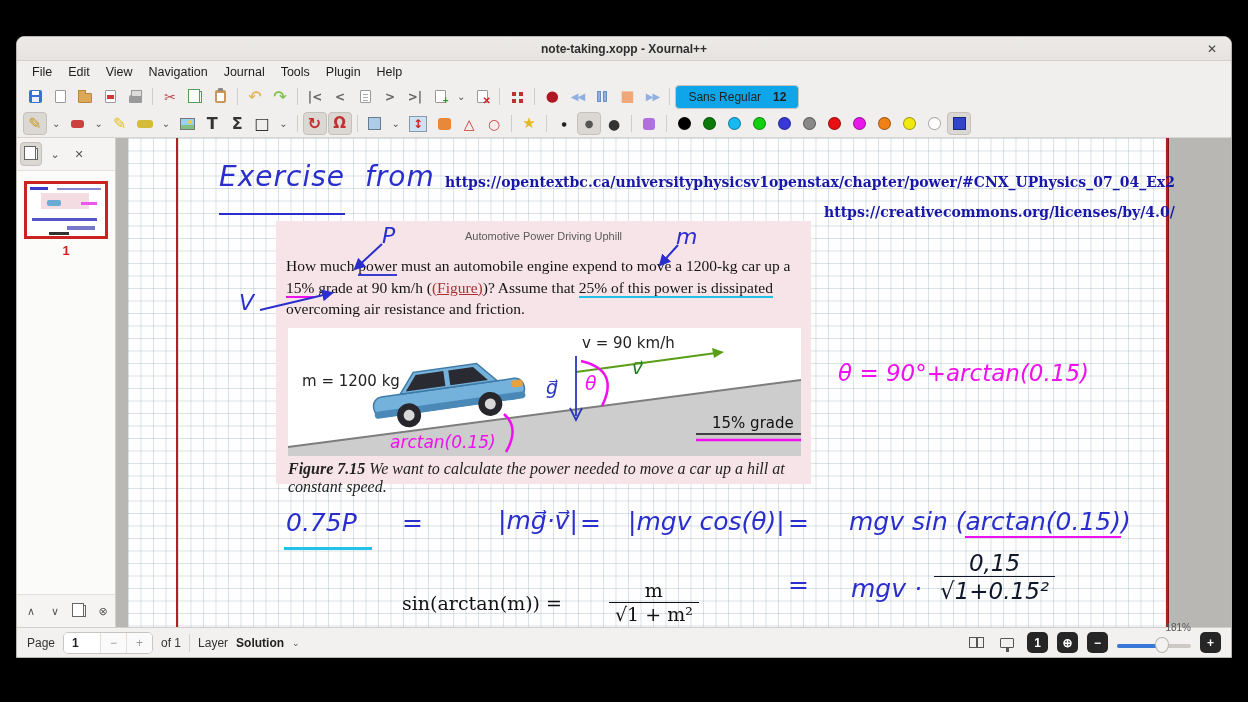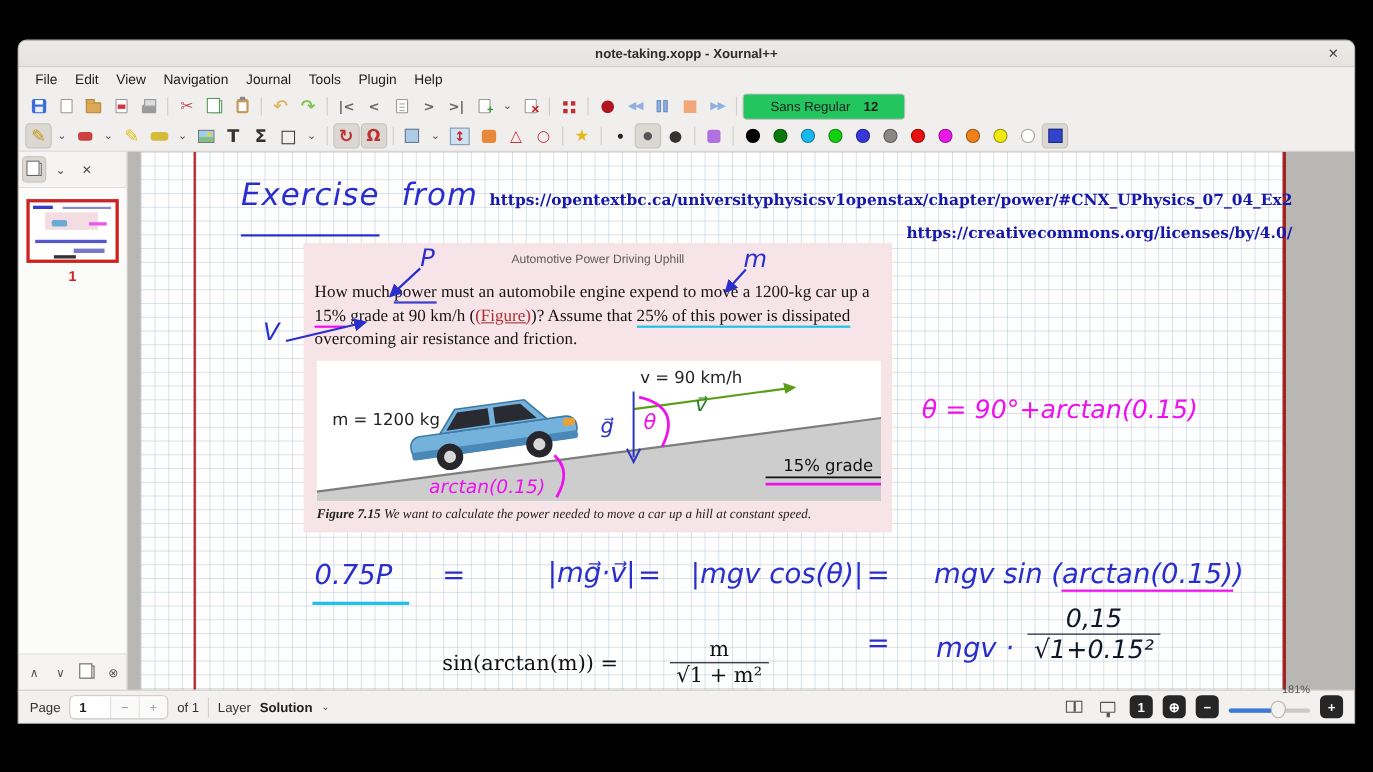--- a/index.html
+++ b/index.html
@@ -19,21 +19,21 @@
   .toolbar.row2{height:28px;border-bottom:1px solid #d8d4d0;}
   .tbtn{display:inline-flex;align-items:center;justify-content:center;min-width:24px;height:23px;border:1px solid transparent;background:transparent;border-radius:4px;cursor:pointer;padding:0 3px;}
   .tbtn.active{background:#dbd7d2;border-color:#c4c0bb;}
   .tbtn.chev{min-width:14px;}
   .tbtn .g{font-family:"DejaVu Sans",sans-serif;font-size:13px;line-height:1;color:#555;}
   .chevg{font-size:10px !important;color:#555 !important;}
   .tsep{width:1px;height:17px;background:#d0ccc7;margin:0 4px;display:inline-block;}
   .sw{width:13px;height:13px;border-radius:50%;border:1px solid rgba(0,0,0,.35);display:inline-block;}
   .sq{width:13px;height:13px;border:1px solid rgba(0,0,0,.4);display:inline-block;}
   .blob{display:inline-block;border-radius:3px;}
-  .fontbtn{border:1px solid #c8c4bf;background:#22c55e;height:24px;padding:0 24px;border-radius:4px;justify-content:flex-end;}
+  .fontbtn{border:1px solid #c8c4bf;background:#0ea5e9;height:24px;padding:0 12px;border-radius:4px;justify-content:flex-end;}
   .fontlbl span{font-size:12px;color:#222;}
   
   .i-floppy{width:13px;height:13px;background:#3a6ed8;border-radius:2px;position:relative;display:inline-block;}
   .i-floppy::after{content:"";position:absolute;left:3px;top:1px;width:7px;height:4px;background:#fff;}
   .i-floppy::before{content:"";position:absolute;left:3px;bottom:1px;width:7px;height:5px;background:#e8eefc;}
   .i-page{width:11px;height:13px;background:#fff;border:1px solid #999;border-radius:1px;position:relative;display:inline-block;}
   .i-page .ovl{position:absolute;right:-4px;bottom:-4px;font-size:10px;font-weight:bold;line-height:1;}
   .i-page.pdf::after{content:"";position:absolute;left:1px;top:4px;right:1px;height:4px;background:#d23a3a;}
   .i-page.lines::after{content:"";position:absolute;left:2px;top:3px;right:2px;height:1px;background:#aaa;box-shadow:0 3px #aaa,0 6px #aaa;}
   .i-folder{width:14px;height:10px;background:#dca858;border-radius:1px;position:relative;display:inline-block;margin-top:3px;border:1px solid #b8863c;}
@@ -84,21 +84,21 @@
   .exercise .u{border-bottom:2.5px solid #2a2ecc;padding-bottom:20px;}
   .urltxt{font-family:"DejaVu Serif","Liberation Serif",serif;font-weight:bold;color:#1818a8;font-size:14px;}
   .pinkbox{left:160px;top:83px;width:535px;height:263px;background:#f7e4e9;}
   .pb-head{text-align:center;padding-top:9px;font-size:11px;color:#5a5a5a;font-family:"Liberation Sans",sans-serif;}
   .pb-text{position:absolute;left:10px;right:10px;top:34px;font-family:"Liberation Serif","DejaVu Serif",serif;font-size:15.5px;line-height:21.5px;color:#141414;}
   .u-blue{border-bottom:2px solid #3a3ecc;}
   .u-mag{border-bottom:2.5px solid #ee10ee;}
   .u-cyan{border-bottom:2.5px solid #22c2e8;}
   .figlink{color:#a83030;text-decoration:underline;}
   .figwrap{position:absolute;left:12px;top:107px;width:513px;height:128px;background:#fff;}
-  .pb-caption{position:absolute;left:12px;right:8px;top:239px;font-family:"Liberation Serif","DejaVu Serif",serif;font-size:12px;font-style:italic;color:#222;}
+  .pb-caption{position:absolute;left:12px;right:8px;top:239px;font-family:"Liberation Serif","DejaVu Serif",serif;font-size:16px;font-style:italic;color:#222;}
   .pb-caption b{font-weight:bold;}
   .eqrow{font-size:25px;}
   .cyanline{left:168px;top:409px;width:88px;height:3px;background:#22c2e8;}
   .texline{font-family:"DejaVu Serif","Liberation Serif",serif;font-size:19px;color:#111;display:flex;align-items:center;gap:8px;}
   .frac{display:inline-flex;flex-direction:column;align-items:center;line-height:1.15;}
   .frac .num{padding:0 8px;}
   .frac .den{border-top:1.5px solid currentColor;padding:1px 6px 0;}
   .bluefrac{font-size:23px;}
   .annletter{font-size:22px;}
   .ovlsvg{position:absolute;inset:0;pointer-events:none;}

